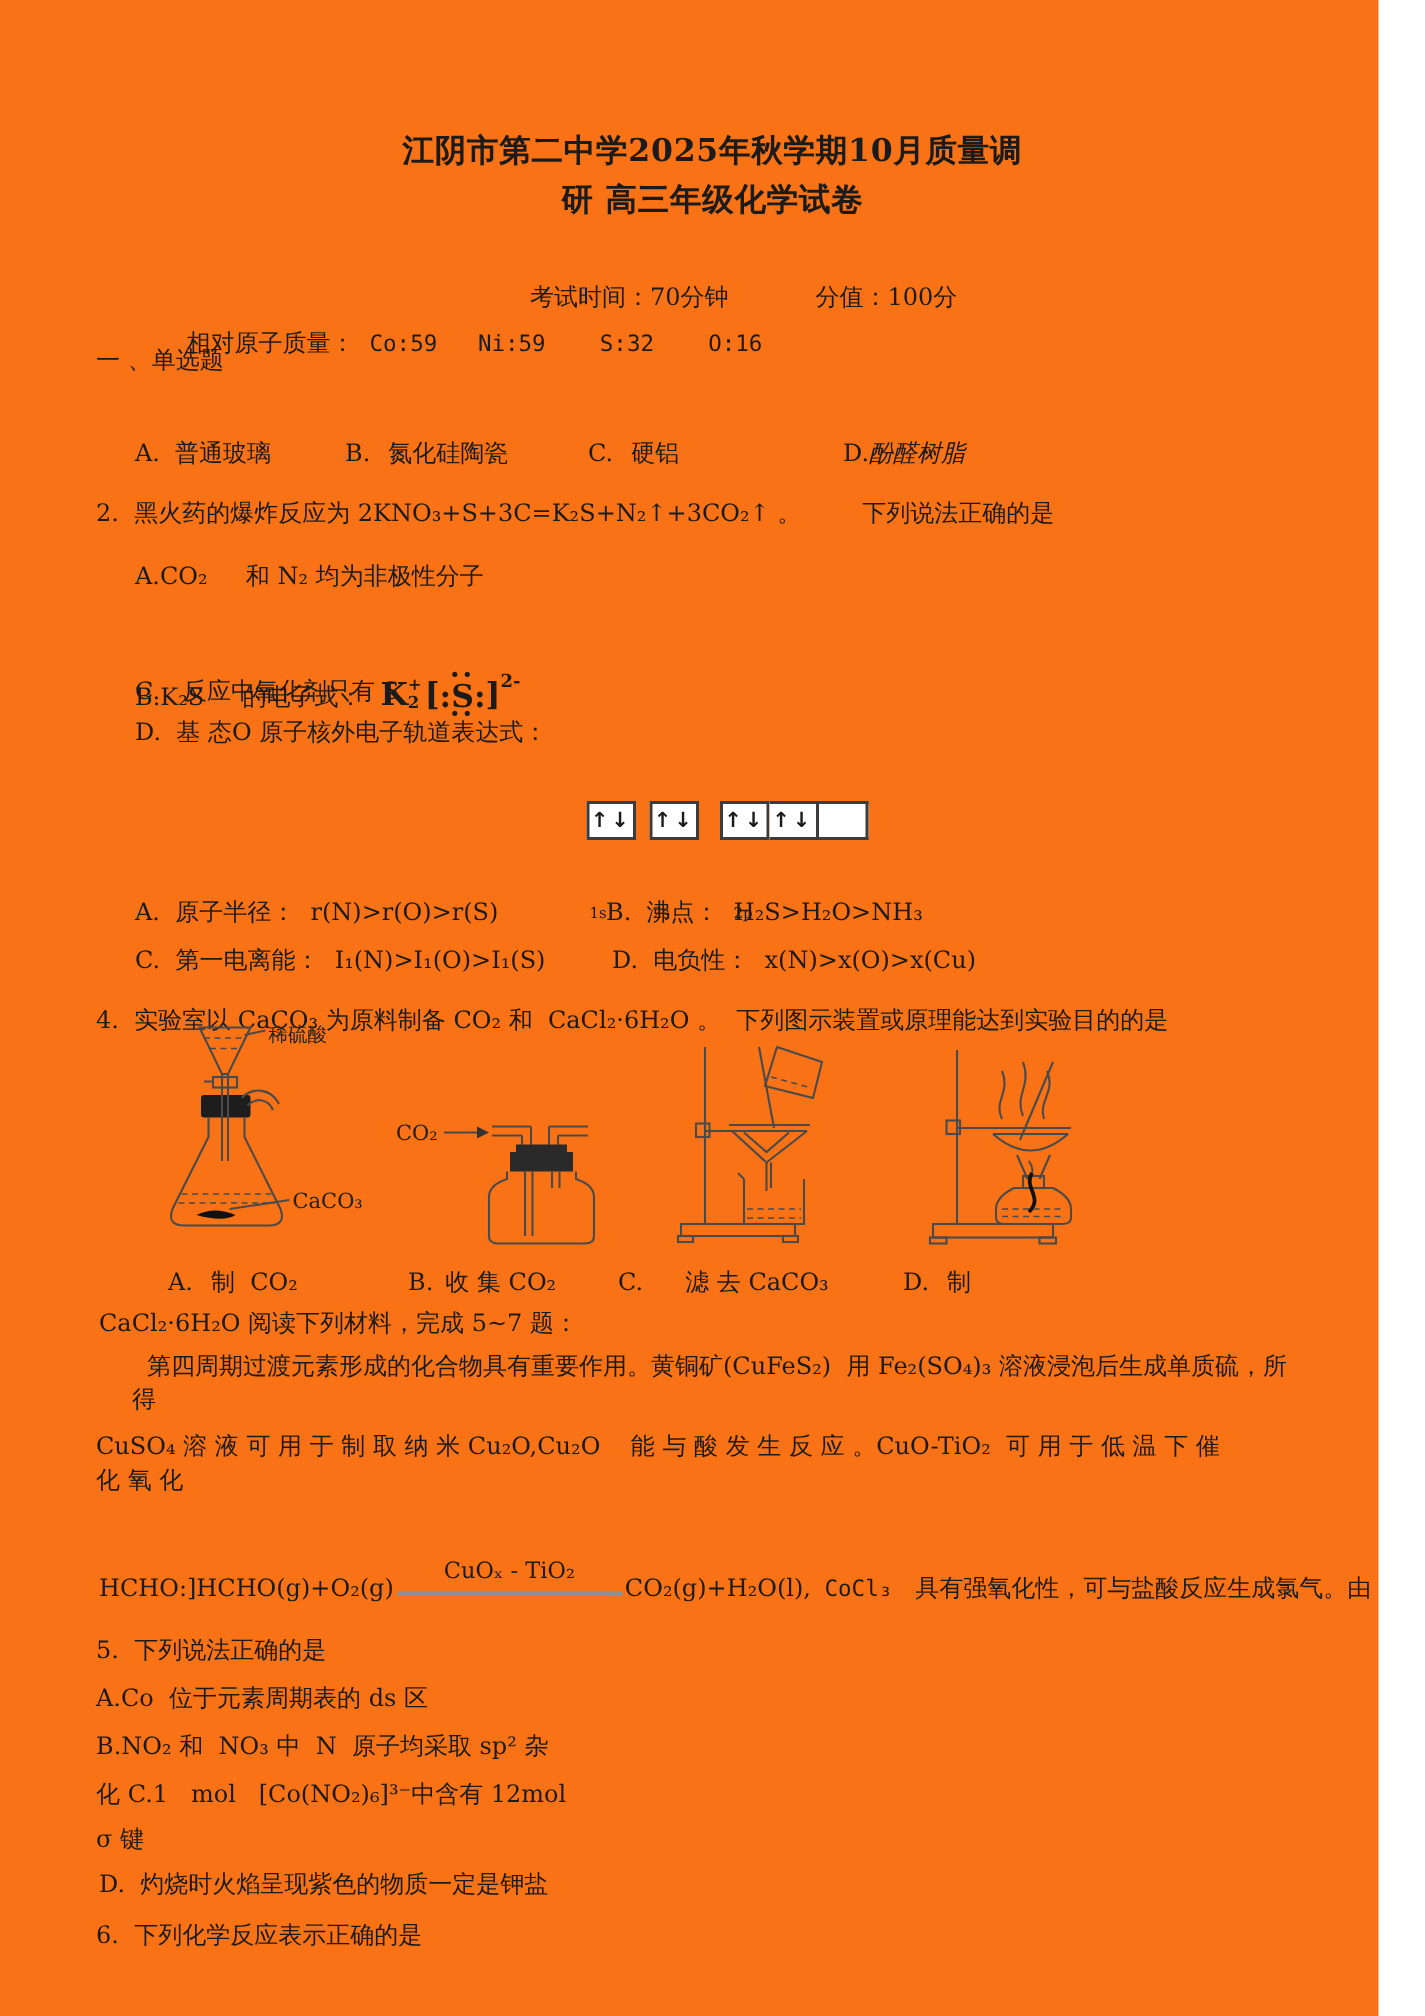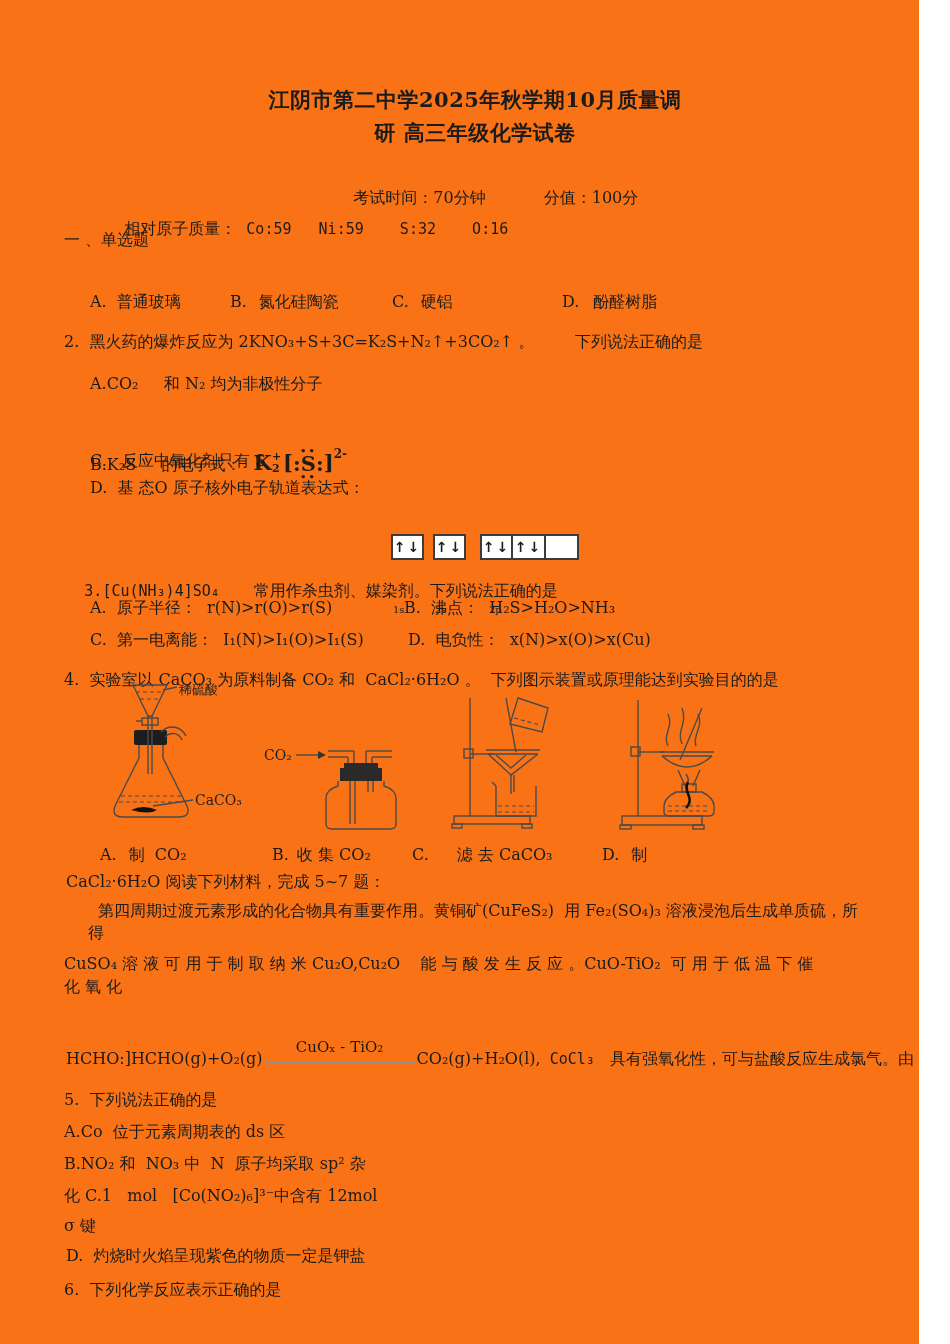--- a/index.html
+++ b/index.html
@@ -50,21 +50,21 @@
 
   <div class="abs" style="left:104px; top:198px;">
     <span>相对原子质量：</span><span class="mono" style="margin-left:10px;">Co:59   Ni:59    S:32    O:16</span>
   </div>
 
   <div class="abs" style="left:64px; top:230px;">一 、单选题</div>
 
   <div class="abs" style="left:90px; top:292px;"><span>A.</span><span style="margin-left:10px;">普通玻璃</span></div>
   <div class="abs" style="left:230px; top:292px;"><span>B.</span><span style="margin-left:12px;">氮化硅陶瓷</span></div>
   <div class="abs" style="left:392px; top:292px;"><span>C.</span><span style="margin-left:12px;">硬铝</span></div>
-  <div class="abs" style="left:562px; top:292px;"><span>D.</span><span style="margin-left:14px;">酚醛树脂</span></div>
+  <div class="abs" style="left:562px; top:292px;"><span>D.</span><span style="font-style:italic;">酚醛树脂</span></div>
 
   <div class="abs" style="left:64px; top:332px;">2.  黑火药的爆炸反应为 2KNO₃+S+3C=K₂S+N₂↑+3CO₂↑ 。        下列说法正确的是</div>
   <div class="abs" style="left:90px; top:374px;">A.CO₂     和 N₂ 均为非极性分子</div>
 
   <div class="abs" style="left:90px; top:406px;">
     <span class="row">
       <span>B.K₂S     的电子式：</span>
       <span class="ef">
         <span>K</span><span class="ef-stack"><span>+</span><span>2</span></span><span>[</span><span class="ef-scol"><span class="ef-dots">••</span><span class="ef-srow"><span>:</span><span>S</span><span>:</span></span><span class="ef-dots">••</span></span><span>]</span><span class="ef-charge">2-</span>
       </span>
@@ -84,23 +84,20 @@
         <div class="obox"></div>
       </div>
     </div>
     <div class="orb-labels">
       <span style="left:2px;">1s</span>
       <span style="left:44px;">2s</span>
       <span style="left:98px;">2p</span>
     </div>
   </div>
 
-  <div class="abs" style="left:64px; top:560px;">
-    <span class="mono">3.[Cu(NH₃)4]SO₄</span><span style="margin-left:34px;">常用作杀虫剂、媒染剂。下列说法正确的是</span>
-  </div>
   <div class="abs" style="left:90px; top:598px;">A.  原子半径：  r(N)&gt;r(O)&gt;r(S)</div>
   <div class="abs" style="left:404px; top:598px;">B.  沸点：  H₂S&gt;H₂O&gt;NH₃</div>
   <div class="abs" style="left:90px; top:630px;">C.  第一电离能：  I₁(N)&gt;I₁(O)&gt;I₁(S)</div>
   <div class="abs" style="left:408px; top:630px;">D.  电负性：  x(N)&gt;x(O)&gt;x(Cu)</div>
 
   <div class="abs" style="left:64px; top:670px;text-align:center;">4.  实验室以 CaCO₃ 为原料制备 CO₂ 和  CaCl₂·6H₂O 。  下列图示装置或原理能达到实验目的的是</div>
 
   <svg class="abs" style="left:103px; top:682px;" width="150" height="152" viewBox="0 0 150 152">
     <path class="ln" d="M30,3 L64,3 L49,34 L45,34 Z"></path>
     <line class="dash" x1="33" y1="10" x2="61" y2="10"></line>
@@ -184,21 +181,21 @@
     <path class="ln" d="M62,74 L69,90"></path>
     <path class="ln" d="M84,74 L77,90"></path>
     <path class="ln" d="M70,78 Q74,84 71,89"></path>
     <rect class="ln" x="66" y="88" width="14" height="8"></rect>
     <path class="ln" d="M60,96 Q48,102 48,110 L48,116 Q48,120 54,120 L92,120 Q98,120 98,116 L98,110 Q98,102 86,96 Z"></path>
     <path d="M72,86 C66,96 80,102 70,112" stroke="#111" stroke-width="2.5" fill="none"></path>
     <line class="dash" x1="52" y1="110" x2="94" y2="110"></line>
     <line class="dash" x1="52" y1="115" x2="94" y2="115"></line>
   </svg>
 
-  <div class="abs" style="left:100px; top:845px;"><span>A.</span><span style="margin-left:12px;">制  CO₂</span></div>
+  <div class="abs" style="left:112px; top:845px;"><span>A.</span><span style="margin-left:12px;">制  CO₂</span></div>
   <div class="abs" style="left:272px; top:845px;"><span>B.</span><span style="margin-left:8px;text-align:right;">收 集 CO₂</span></div>
   <div class="abs" style="left:412px; top:845px;"><span>C.</span><span style="margin-left:28px;">滤 去 CaCO₃</span></div>
   <div class="abs" style="left:602px; top:845px;"><span>D.</span><span style="margin-left:12px;">制</span></div>
 
   <div class="abs" style="left:66px; top:872px;">CaCl₂·6H₂O 阅读下列材料，完成 5~7 题：</div>
   <div class="abs" style="left:98px; top:901px;">第四周期过渡元素形成的化合物具有重要作用。黄铜矿(CuFeS₂)  用 Fe₂(SO₄)₃ 溶液浸泡后生成单质硫，所</div>
   <div class="abs" style="left:88px; top:923px;">得</div>
   <div class="abs" style="left:64px; top:954px;">CuSO₄ 溶 液 可 用 于 制 取 纳 米 Cu₂O,Cu₂O    能 与 酸 发 生 反 应 。CuO-TiO₂  可 用 于 低 温 下 催</div>
   <div class="abs" style="left:64px; top:977px;">化 氧 化</div>
 

